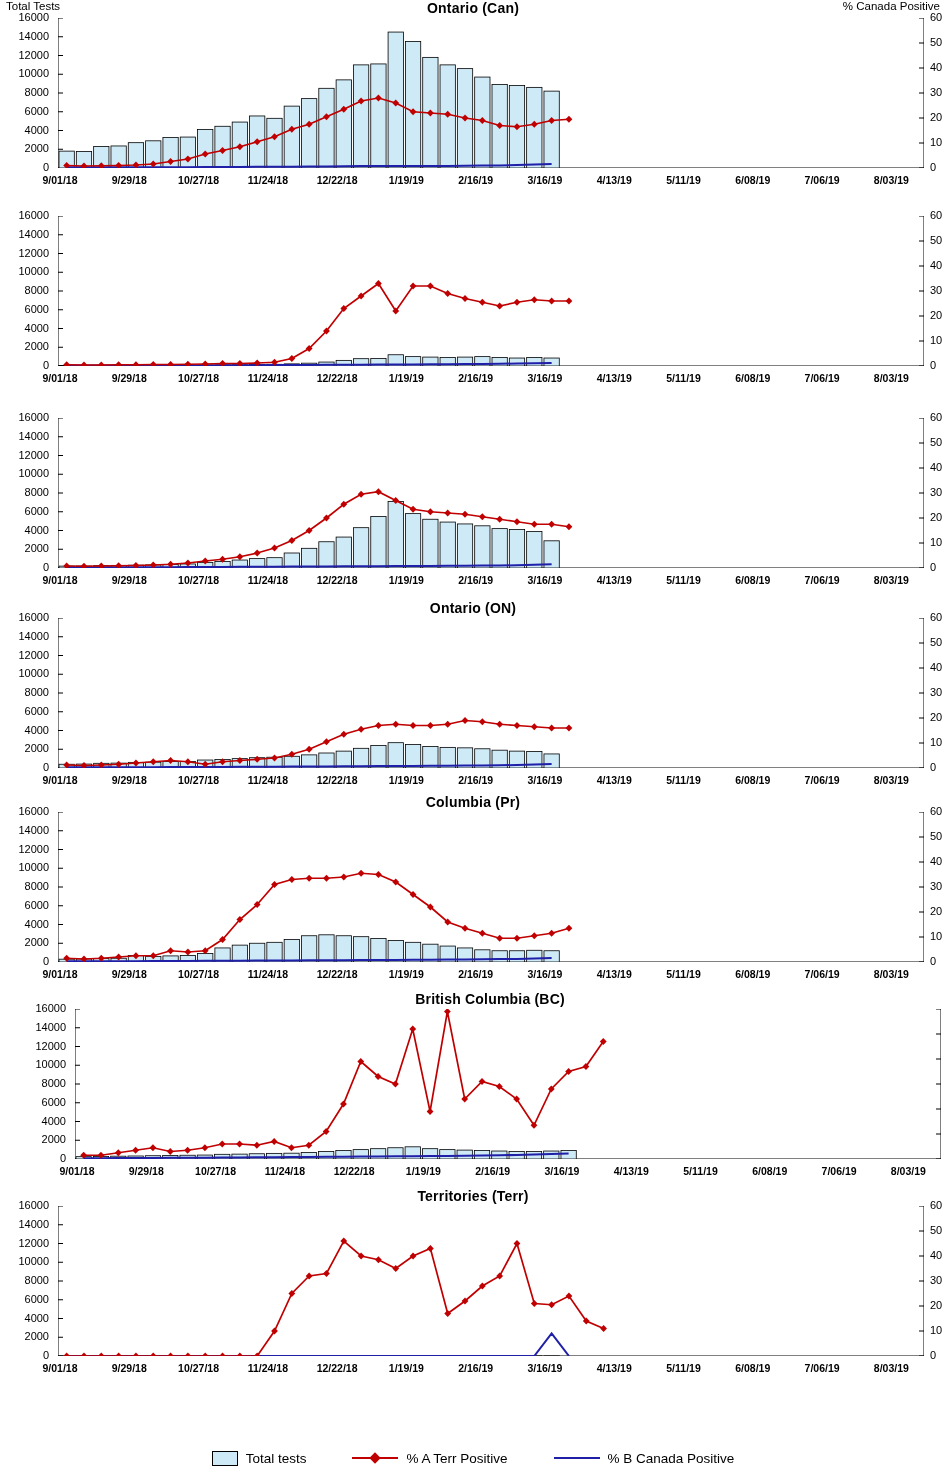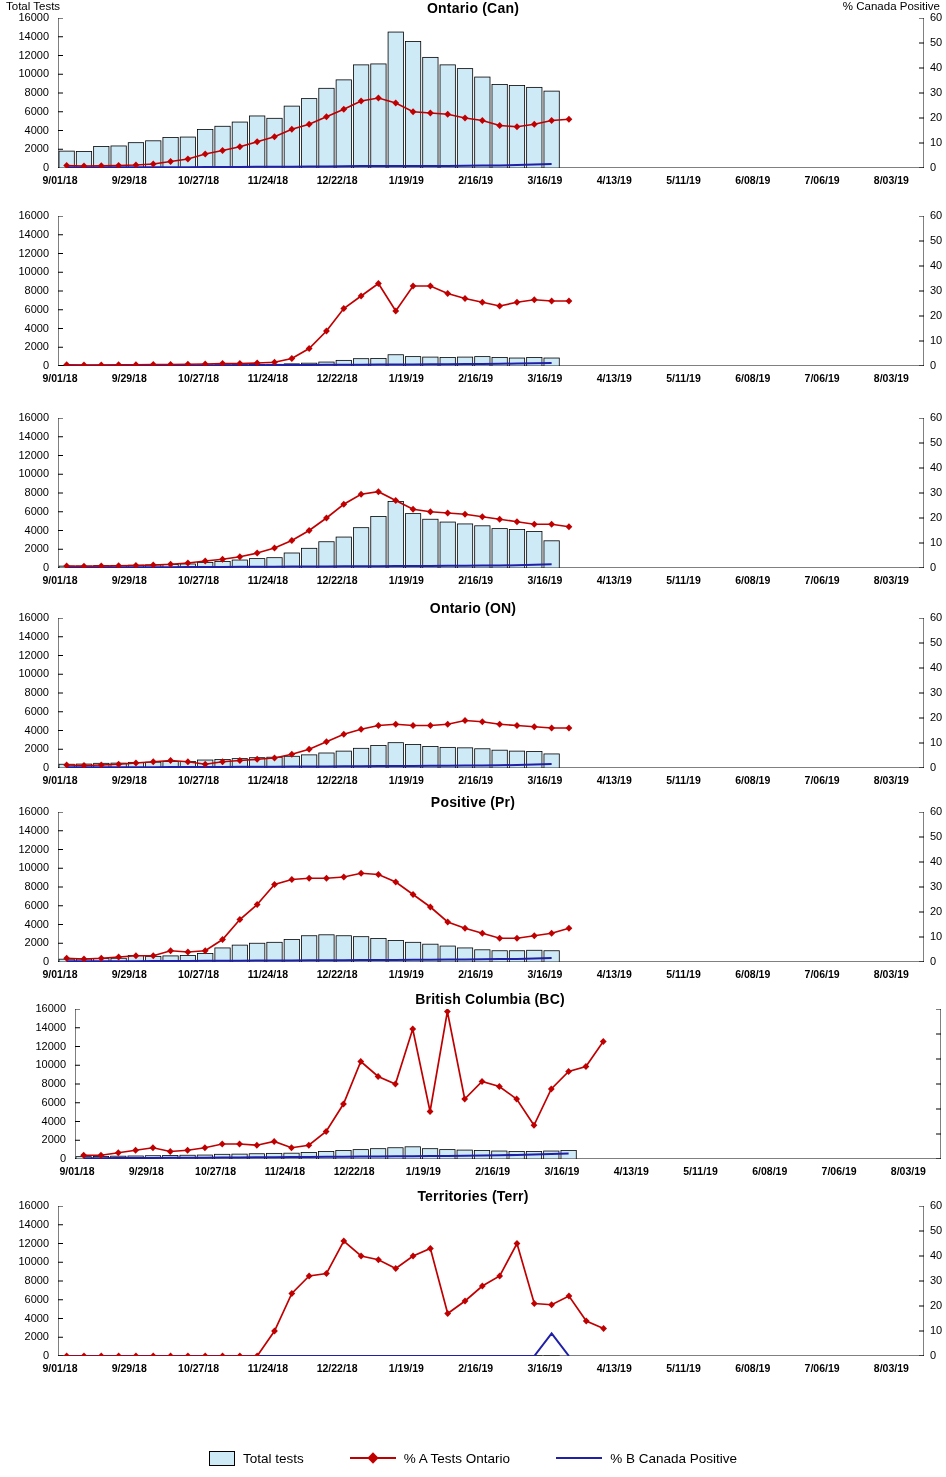--- a/index.html
+++ b/index.html
@@ -671,21 +671,21 @@
       <div class="xtick" style="left: 449.68px; top: 174px; width: 52px; text-align: center;">2/16/19</div>
       <div class="xtick" style="left: 518.96px; top: 174px; width: 52px; text-align: center;">3/16/19</div>
       <div class="xtick" style="left: 588.24px; top: 174px; width: 52px; text-align: center;">4/13/19</div>
       <div class="xtick" style="left: 657.52px; top: 174px; width: 52px; text-align: center;">5/11/19</div>
       <div class="xtick" style="left: 726.8px; top: 174px; width: 52px; text-align: center;">6/08/19</div>
       <div class="xtick" style="left: 796.08px; top: 174px; width: 52px; text-align: center;">7/06/19</div>
       <div class="xtick" style="left: 865.36px; top: 174px; width: 52px; text-align: center;">8/03/19</div>
     </div>
 
   <div class="panel" id="panel4" style="position: absolute; left: 0px; top: 794px;">
-    <div class="panel-title">Positive (Pr)</div>
+    <div class="panel-title">Columbia (Pr)</div>
   <div class="plot">
         <svg width="866" height="150">
           <path d="M0,0 L0,150 L866,150 L866,0" fill="none" stroke="#000" stroke-width="1"></path>
           <line x1="0" x2="5" y1="150" y2="150" stroke="#000" stroke-width="1"></line>
           <line x1="0" x2="5" y1="131.25" y2="131.25" stroke="#000" stroke-width="1"></line>
           <line x1="0" x2="5" y1="112.5" y2="112.5" stroke="#000" stroke-width="1"></line>
           <line x1="0" x2="5" y1="93.75" y2="93.75" stroke="#000" stroke-width="1"></line>
           <line x1="0" x2="5" y1="75" y2="75" stroke="#000" stroke-width="1"></line>
           <line x1="0" x2="5" y1="56.25" y2="56.25" stroke="#000" stroke-width="1"></line>
           <line x1="0" x2="5" y1="37.5" y2="37.5" stroke="#000" stroke-width="1"></line>
@@ -1103,21 +1103,21 @@
       <div class="xtick" style="left: 865.36px; top: 174px; width: 52px; text-align: center;">8/03/19</div>
     </div>
 
   <div class="legend">
     <div class="legend-item">
       <span class="swatch-bar"></span>
       <span>Total tests</span>
     </div>
     <div class="legend-item">
       <span class="swatch-line-a"></span>
-      <span>% A Tests Ontario</span>
+      <span>% A Terr Positive</span>
     </div>
     <div class="legend-item">
       <span class="swatch-line-b"></span>
       <span>% B Canada Positive</span>
     </div>
   </div>
 
 </div>
 
 </body></html>

